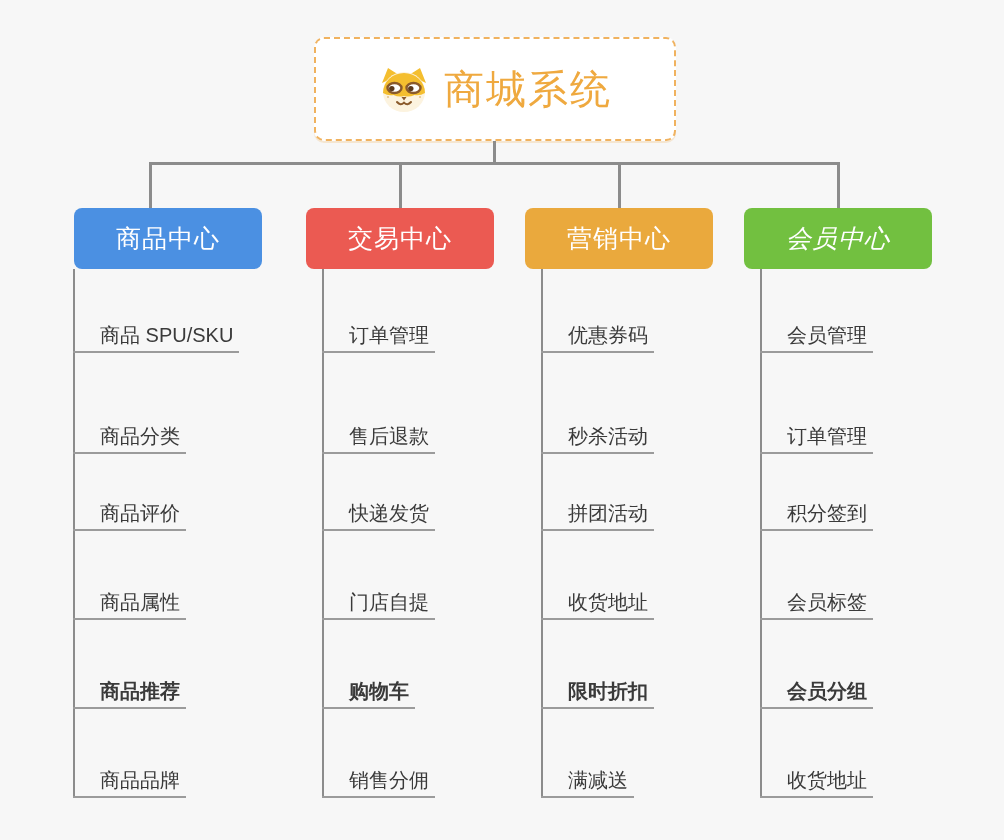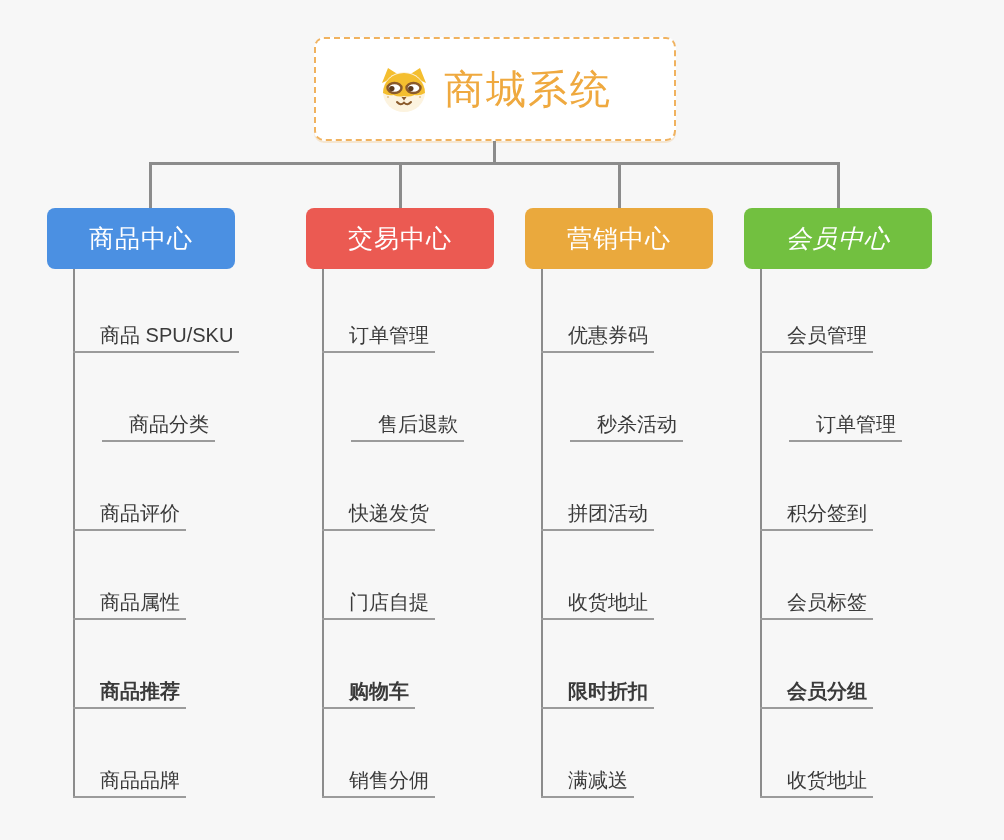--- a/index.html
+++ b/index.html
@@ -80,21 +80,21 @@
     height:40px;
     white-space:nowrap;
     display:flex;
     align-items:flex-end;
     padding:0 6px 4px 27px;
     border-bottom:2px solid var(--leaf-line-color, #9b9b9b);
     color:var(--leaf-text-color, #3a3a3a);
     font-size:20px;
     line-height:1.2;
   }
-  .t0 { top:44px; }  .t1 { top:133px;margin-left:29px; } .t2 { top:222px; }
+  .t0 { top:44px; }  .t1 { top:145px; } .t2 { top:222px; }
   .t3 { top:311px; } .t4 { top:400px;font-weight:bold; } .t5 { top:489px; }
 </style>
 </head>
 <body>
 
 <div class="canvas" style="--line-color: #8c8c8c; --leaf-line-color: #9b9b9b; --leaf-text-color: #3a3a3a; --branch-text-color: #ffffff; background-color: rgb(247, 247, 247);">
 
   <div class="root" style="border-color: rgb(240, 178, 95);">
     <span class="icon">
       <svg width="52" height="46" viewBox="0 0 52 46" aria-hidden="true">
@@ -115,21 +115,21 @@
     <span class="root-title" style="color: rgb(239, 169, 63);">商城系统</span>
   </div>
 
   <div class="line stem"></div>
   <div class="line bus"></div>
   <div class="line drop" style="left:149px"></div>
   <div class="line drop" style="left:399px"></div>
   <div class="line drop" style="left:618px"></div>
   <div class="line drop" style="left:837px"></div>
 
-  <div class="branch" style="left: 47px; background-color: rgb(75, 144, 226);">商品中心</div>
+  <div class="branch" style="left: 74px; background-color: rgb(75, 144, 226);">商品中心</div>
   <div class="branch" style="left: 306px; background-color: rgb(235, 90, 82);">交易中心</div>
   <div class="branch" style="left: 525px; background-color: rgb(234, 169, 61);">营销中心</div>
   <div class="branch" style="left: 744px; background-color: rgb(114, 192, 64); font-style: italic;">会员中心</div>
 
   <div class="children" style="left:73px">
     <div class="vline"></div>
     <div class="leaf t0">商品 SPU/SKU</div>
     <div class="leaf t1">商品分类</div>
     <div class="leaf t2">商品评价</div>
     <div class="leaf t3">商品属性</div>

